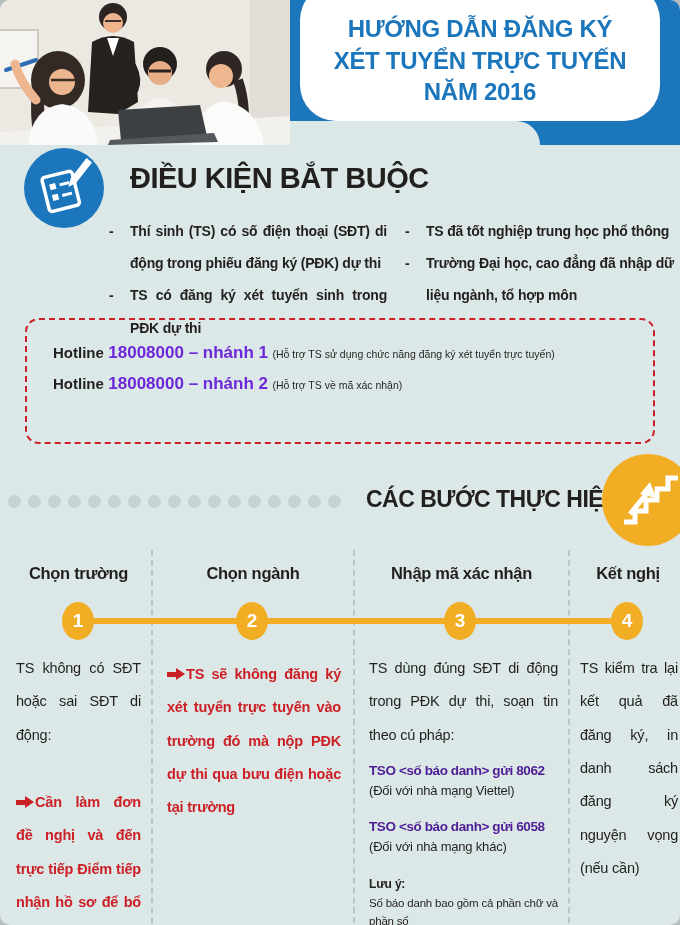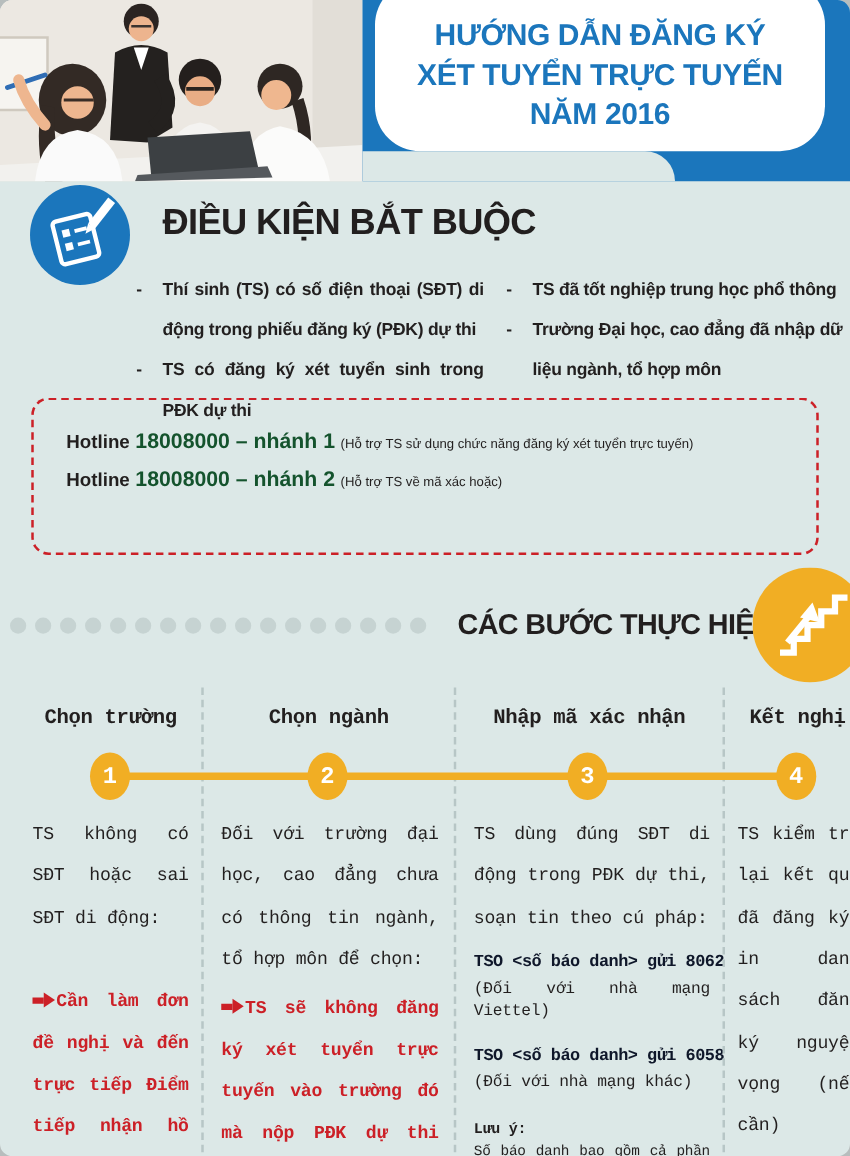--- a/index.html
+++ b/index.html
@@ -31,33 +31,33 @@
   
   .support{position:absolute;top:318px;left:25px;right:25px;height:126px;border:2px dashed #cc2027;
         border-radius:14px;display:flex;padding:12px 12px 10px 14px;box-sizing:border-box;}
   .sup-left{width:82px;flex:none;text-align:center;}
   .sup-left svg{display:block;margin:0 auto;}
   .online-label{margin-top:2px;font-size:19px;font-weight:bold;color:#cc2027;letter-spacing:-0.5px;white-space:nowrap;}
   .sup-right{flex:1;padding-left:12px;overflow:hidden;}
   .sup-heading{font-size:25px;font-weight:bold;letter-spacing:-0.5px;margin-top:2px;}
   .hotline{margin-top:11px;white-space:nowrap;}
   .hl-prefix{font-size:15px;font-weight:bold;}
-  .hl-number{font-size:17px;font-weight:bold;color:#14532d;}
+  .hl-number{font-size:17px;font-weight:bold;color:#6d28d9;}
   .hl-note{font-size:10.5px;color:#221f1f;}
 
   
   .divider{position:absolute;top:452px;left:0;right:0;height:96px;}
   .dots{position:absolute;left:8px;top:42px;white-space:nowrap;}
   .dots span{display:inline-block;width:13px;height:13px;border-radius:50%;background:#c6d3d2;margin-right:7px;}
   .steps-heading{position:absolute;left:366px;top:34px;font-size:23px;font-weight:bold;letter-spacing:-0.5px;}
   .stairs-circle{position:absolute;left:602px;top:2px;width:92px;height:92px;}
 
   
-  .steps-grid{position:absolute;top:550px;left:16px;right:0;height:358px;display:grid;
-        grid-template-columns:145px 202px 215px 118px;font-family:Liberation Mono, monospace;}
+  .steps-grid{position:absolute;top:550px;left:6px;right:0;height:358px;display:grid;
+        grid-template-columns:145px 202px 215px 118px;}
   .step-col{box-sizing:border-box;}
   .step-col + .step-col{border-left:2px dashed #b7c6c6;}
   .step-title{height:46px;box-sizing:border-box;padding-top:14px;text-align:center;font-size:16.5px;
         font-weight:bold;letter-spacing:-0.3px;}
   .track-spacer{height:54px;}
   .track{position:absolute;top:46px;left:0;right:0;height:54px;pointer-events:none;}
   .track .line{position:absolute;left:72px;width:549px;top:22px;height:6px;background:#f1ae24;}
   .badge{position:absolute;top:6px;width:32px;height:38px;border-radius:50%;background:#f1ae24;
         color:#fff;font-size:19px;font-weight:bold;text-align:center;line-height:38px;}
   .step-content{font-size:14.5px;line-height:2.3;text-align:justify;letter-spacing:-0.2px;}
@@ -66,21 +66,21 @@
   .c3{padding:2px 10px 0 14px;}
   .c4{padding:2px 8px 0 10px;}
   .arrow-block{color:#cc2027;font-weight:bold;}
   .c1 .arrow-block{margin-top:34px;}
   .c2 .arrow-block{margin-top:6px;}
   .arr{position:relative;display:inline-block;width:19px;height:12px;vertical-align:-1px;}
   .arr::before{content:"";position:absolute;left:0;top:3.5px;width:9px;height:5px;background:#cc2027;}
   .arr::after{content:"";position:absolute;left:9px;top:0;width:0;height:0;
         border-left:9px solid #cc2027;border-top:6px solid transparent;border-bottom:6px solid transparent;}
   .sms{margin-top:8px;}
-  .sms-syntax{font-size:13.5px;font-weight:bold;color:#0f172a;white-space:nowrap;letter-spacing:-0.4px;line-height:1.6;}
+  .sms-syntax{font-size:13.5px;font-weight:bold;color:#4c1d95;white-space:nowrap;letter-spacing:-0.4px;line-height:1.6;}
   .sms-note{font-size:13px;line-height:1.45;letter-spacing:-0.2px;}
   .sms + .sms{margin-top:16px;}
   .notice{margin-top:18px;line-height:1.6;}
   .notice-label{font-size:12px;font-weight:bold;}
   .notice-text{font-size:11.5px;letter-spacing:-0.2px;}
 </style>
 </head>
 <body>
 
 <div class="page">
@@ -178,21 +178,21 @@
   <div class="support">
     <div class="sup-right">
       <div class="hotline">
         <span class="hl-prefix">Hotline</span>
         <span class="hl-number">18008000 – nhánh 1</span>
         <span class="hl-note">(Hỗ trợ TS sử dụng chức năng đăng ký xét tuyển trực tuyến)</span>
       </div>
       <div class="hotline">
         <span class="hl-prefix">Hotline</span>
         <span class="hl-number">18008000 – nhánh 2</span>
-        <span class="hl-note">(Hỗ trợ TS về mã xác hoặc)</span>
+        <span class="hl-note">(Hỗ trợ TS về mã xác nhận)</span>
       </div>
     </div>
   </div>
 
   <div class="divider">
     <div class="dots">
       <span></span><span></span><span></span><span></span><span></span><span></span><span></span><span></span><span></span><span></span><span></span><span></span><span></span><span></span><span></span><span></span><span></span>
     </div>
     <div class="steps-heading">CÁC BƯỚC THỰC HIỆN</div>
     <div class="stairs-circle">
@@ -211,21 +211,20 @@
       <div class="track-spacer"></div>
       <div class="step-content c1">
         <div>TS không có SĐT hoặc sai SĐT di động:</div>
         <div class="arrow-block"><span class="arr"></span><span>Cần làm đơn đề nghị và đến trực tiếp Điểm tiếp nhận hồ sơ để bổ sung/điều chỉnh</span></div>
       </div>
     </div>
     <div class="step-col">
       <div class="step-title">Chọn ngành</div>
       <div class="track-spacer"></div>
       <div class="step-content c2">
-        <div>Đối với trường đại học, cao đẳng chưa có thông tin ngành, tổ hợp môn để chọn:</div>
         <div class="arrow-block"><span class="arr"></span><span>TS sẽ không đăng ký xét tuyển trực tuyến vào trường đó mà nộp PĐK dự thi qua bưu điện hoặc tại trường</span></div>
       </div>
     </div>
     <div class="step-col">
       <div class="step-title">Nhập mã xác nhận</div>
       <div class="track-spacer"></div>
       <div class="step-content c3">
         <div>TS dùng đúng SĐT di động trong PĐK dự thi, soạn tin theo cú pháp:</div>
         <div class="sms">
           <div class="sms-syntax">TSO &lt;số báo danh&gt; gửi 8062</div>

